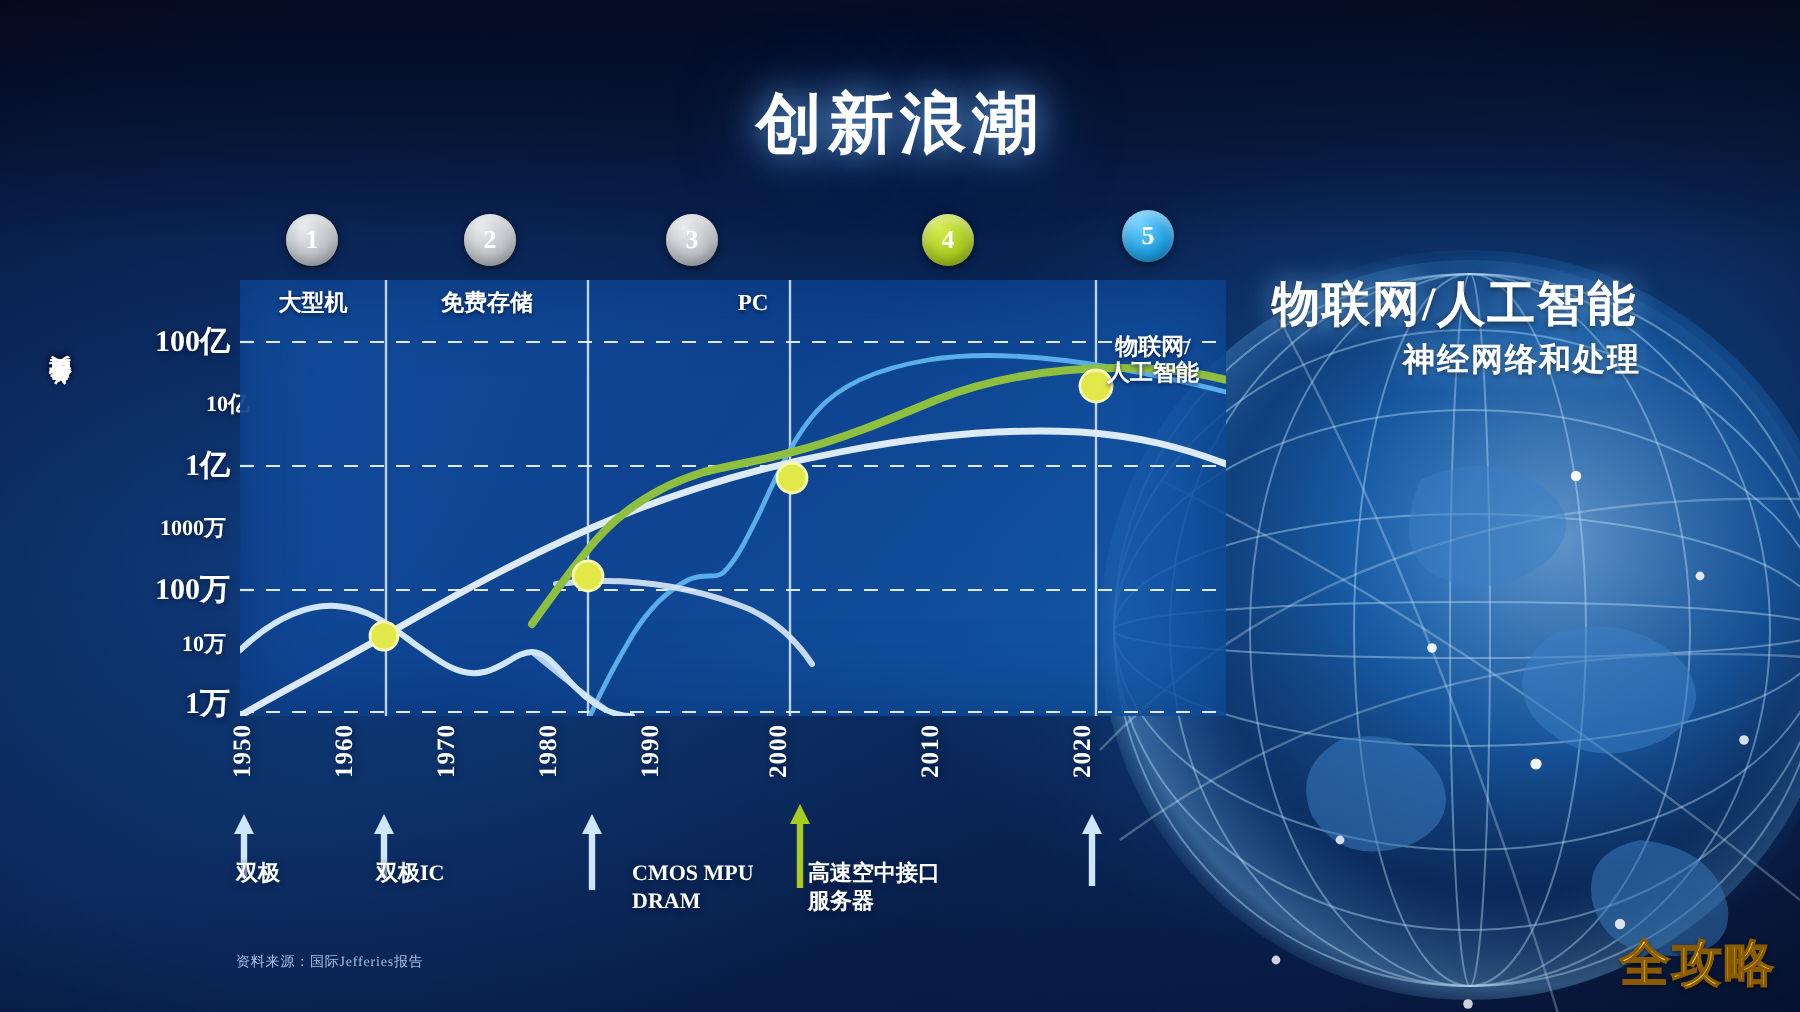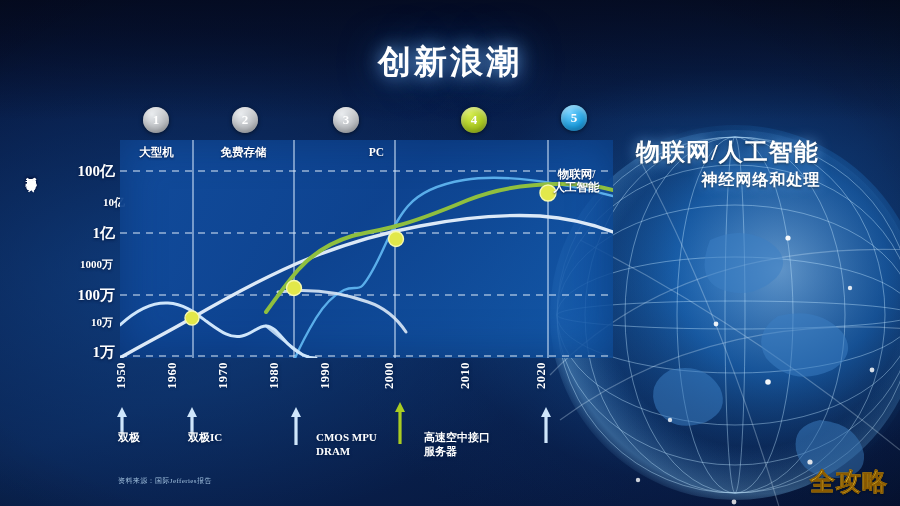--- a/index.html
+++ b/index.html
@@ -239,21 +239,21 @@
 
   <svg class="arrow" style="left:290px;top:405px;height:40px;" viewBox="0 0 12 40">
     <path d="M6 2 L11 12 H7.6 V40 H4.4 V12 H1 Z" fill="#cfe6fb"></path>
   </svg>
   <div class="anno" style="left:300px;top:430px;margin-left:16px;">CMOS MPU
 DRAM</div>
 
   <svg class="arrow" style="left:394px;top:400px;height:44px;" viewBox="0 0 12 44">
     <path d="M6 2 L11 12 H7.6 V44 H4.4 V12 H1 Z" fill="#aacc22"></path>
   </svg>
-  <div class="anno" style="left:404px;top:430px;margin-left:20px;">高速空中接口
+  <div class="anno" style="left:404px;top:430px;">高速空中接口
 服务器</div>
 
   <svg class="arrow" style="left:540px;top:405px;height:38px;" viewBox="0 0 12 38">
     <path d="M6 2 L11 12 H7.6 V38 H4.4 V12 H1 Z" fill="#cfe6fb"></path>
   </svg>
 
   <div class="rp-title">物联网/人工智能</div>
   <div class="rp-sub">神经网络和处理</div>
 
   <div class="source">资料来源：国际Jefferies报告</div>

